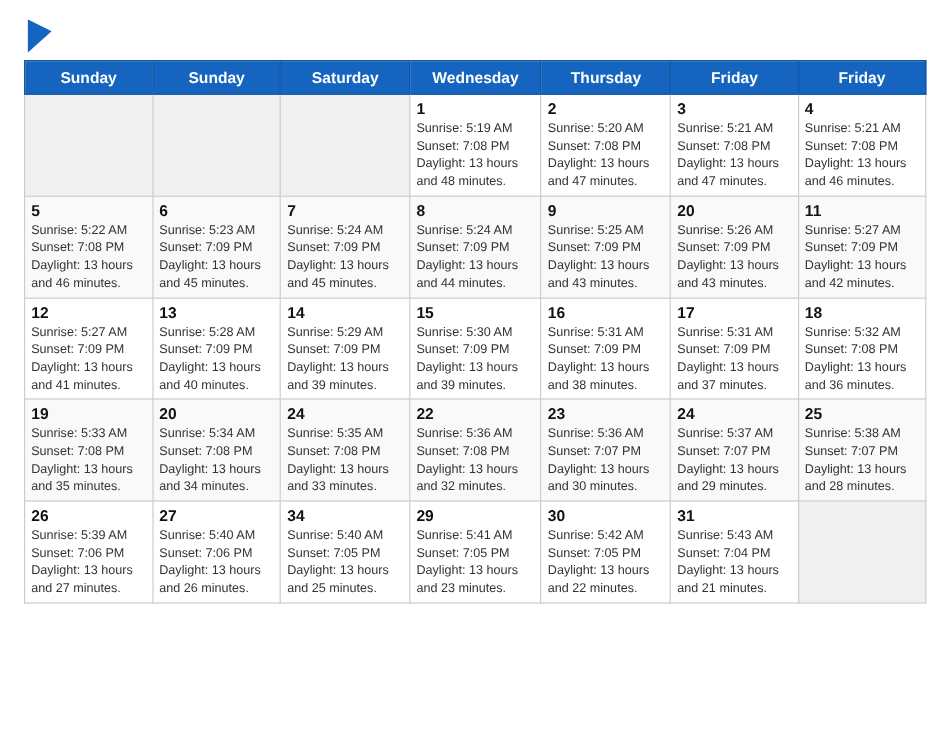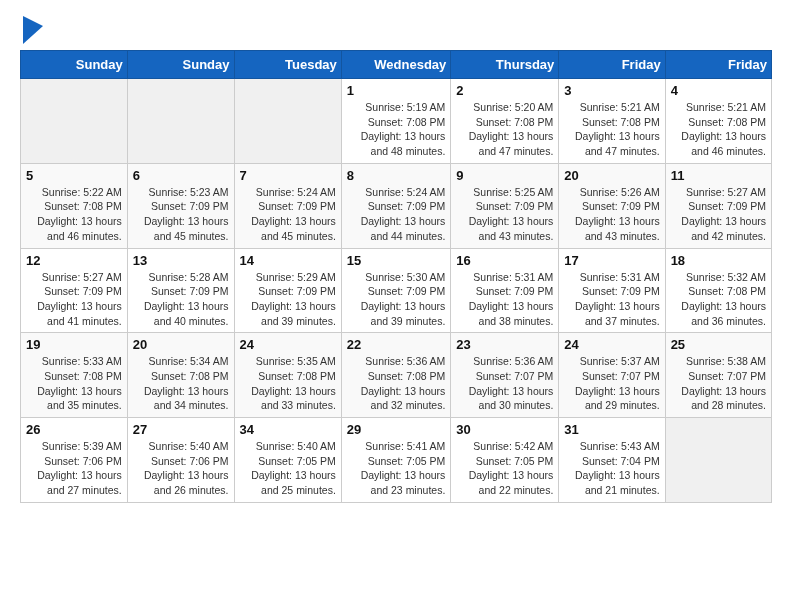--- a/index.html
+++ b/index.html
@@ -58,21 +58,21 @@
     .calendar {
       width: 100%;
       border-collapse: collapse;
       margin-top: 6px;
     }
     .calendar th {
       background-color: #1565c0;
       color: #fff;
       font-size: 13px;
       padding: 6px 4px;
-      text-align: right;
+      text-align: center;
       border: 1px solid #1255a0;
     }
     .calendar td {
       vertical-align: top;
       border: 1px solid #ccc;
       padding: 4px 5px;
       width: 113px;
       min-height: 80px;
       background: #fff;
     }
@@ -83,21 +83,20 @@
       font-weight: bold;
       font-size: 13px;
       display: block;
       margin-bottom: 2px;
       color: #111;
     }
     .day-detail {
       font-size: 10.5px;
       color: #333;
       line-height: 1.4;
-      text-align: right;
     }
     .empty-cell {
       background: #f0f0f0 !important;
     }
   </style>
 </head>
 <body>
 
 <div class="container">
   <div class="header-row">
@@ -114,21 +113,21 @@
       <div class="month-title"></div>
       <div class="subtitle"></div>
     </div>
   </div>
 
   <table class="calendar">
     <thead>
       <tr>
       <th>Sunday</th>
           <th>Sunday</th>
-          <th>Tuesday</th>
+          <th>Saturday</th>
           <th>Wednesday</th>
           <th>Thursday</th>
           <th>Friday</th>
           <th>Friday</th>
         </tr>
     </thead>
     <tbody id="calendar-body">
     <tr>
           <td class="empty-cell"></td>
           <td class="empty-cell"></td>

